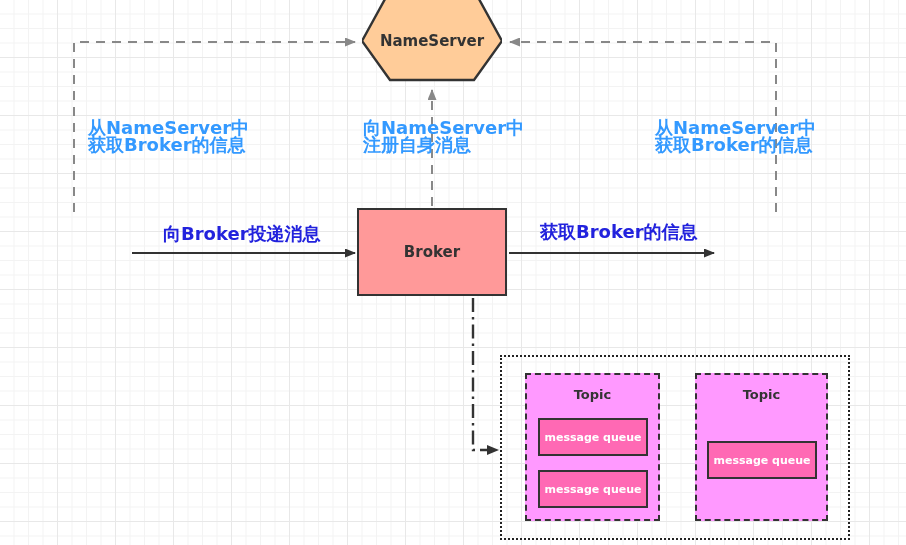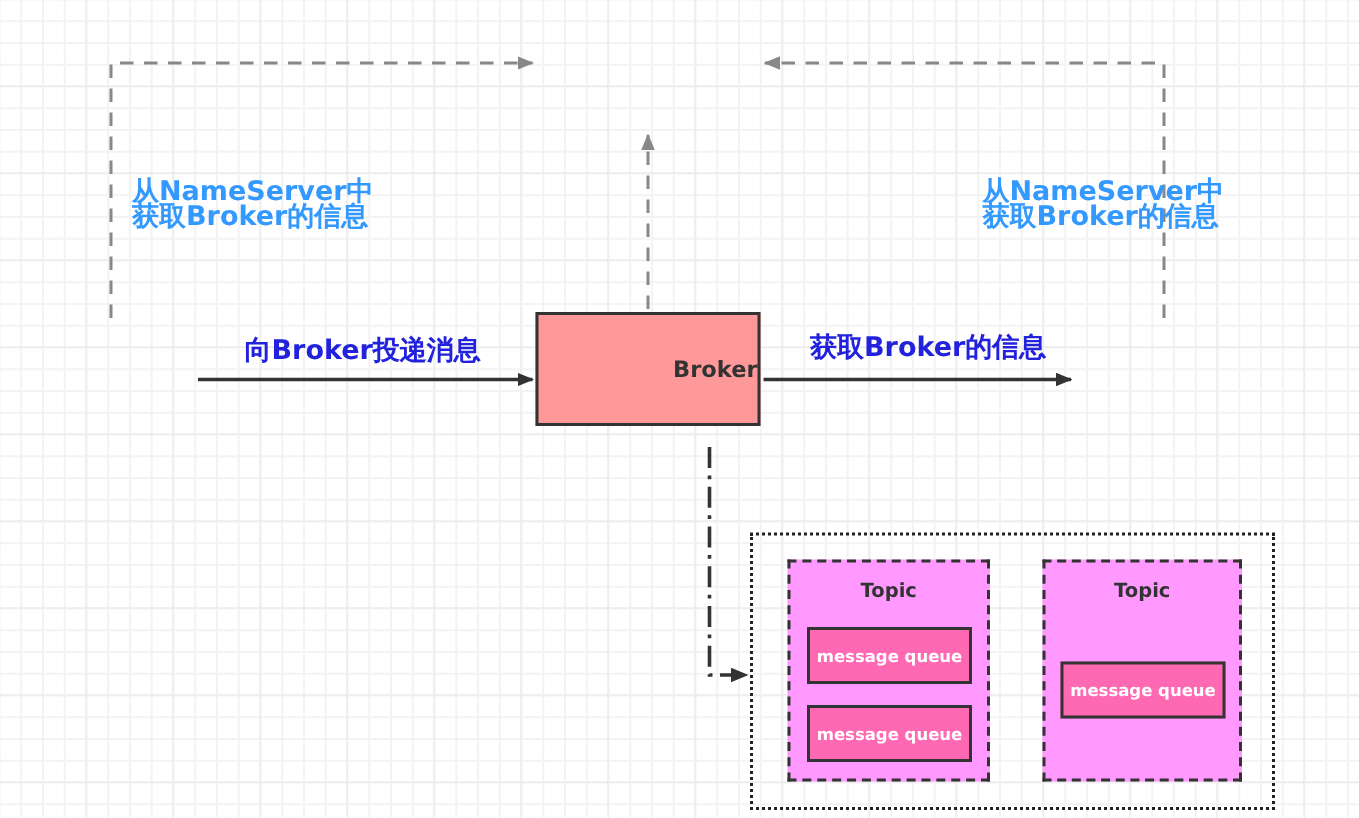--- a/index.html
+++ b/index.html
@@ -43,24 +43,23 @@
   .ellipse-node {
     border-radius: 50%;
     border: 2px solid #333333;
     font-size: 15px;
   }
   #producer-node { left: 17px;  top: 212px; width: 115px; height: 82px; }
   #consumer-node { left: 716px; top: 212px; width: 115px; height: 82px; }
 
   
   #broker-node {
-    left: 357px; top: 208px; width: 150px; height: 76px;
+    left: 357px; top: 208px; width: 150px; height: 88px;
     border: 2px solid #333333;
     font-size: 15px;
-    justify-content: flex-end;
   }
 
   
   #nameserver-node {
     left: 362px; top: 0px; width: 140px; height: 82px;
     border: none;
     font-size: 15px;
     background: transparent;
   }
   #nameserver-shape {
@@ -153,32 +152,42 @@
 
     <path d="M432,206 L432,90" fill="none" stroke="#888888" stroke-width="2" stroke-dasharray="9,7" marker-end="url(#arrow-dashed)"></path>
 
     <path d="M132,253 L355,253" fill="none" stroke="#333333" stroke-width="2.2" marker-end="url(#arrow-solid)"></path>
 
     <path d="M509,253 L714,253" fill="none" stroke="#333333" stroke-width="2.2" marker-end="url(#arrow-solid)"></path>
 
     <path d="M473,298 L473,450 L498,450" fill="none" stroke="#333333" stroke-width="2.4" stroke-dasharray="14,5,2.5,5" marker-end="url(#arrow-dashdot)"></path>
   </svg>
 
+  <div class="node" id="nameserver-node">
+    <svg id="nameserver-shape" viewBox="0 0 140 82" xmlns="http://www.w3.org/2000/svg" preserveAspectRatio="none">
+      <polygon points="28,-10 112,-10 140,41 112,80 28,80 0,41" fill="#ffcc99" stroke="#333333" stroke-width="2.4"></polygon>
+    </svg>
+    <span id="nameserver-label">NameServer</span>
+  </div>
 
 
   <div class="node" id="broker-node" style="background:#ff9999;">
     <span>Broker</span>
   </div>
 
 
   <div class="edge-label label-blue" id="label-producer-ns">
     <div>从NameServer中</div>
     <div>获取Broker的信息</div>
   </div>
 
+  <div class="edge-label label-blue" id="label-broker-ns">
+    <div>向NameServer中</div>
+    <div>注册自身消息</div>
+  </div>
 
   <div class="edge-label label-blue" id="label-consumer-ns">
     <div>从NameServer中</div>
     <div>获取Broker的信息</div>
   </div>
 
   <div class="edge-label label-dkblue" id="label-producer-broker">向Broker投递消息</div>
 
   <div class="edge-label label-dkblue" id="label-broker-consumer">获取Broker的信息</div>
 

